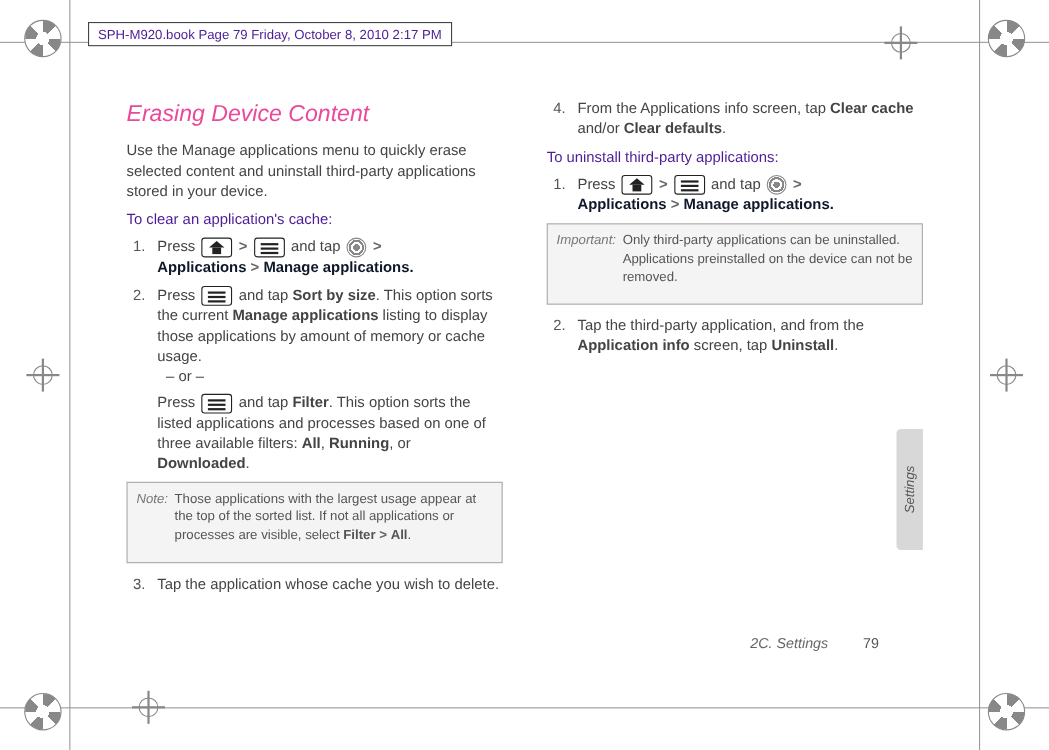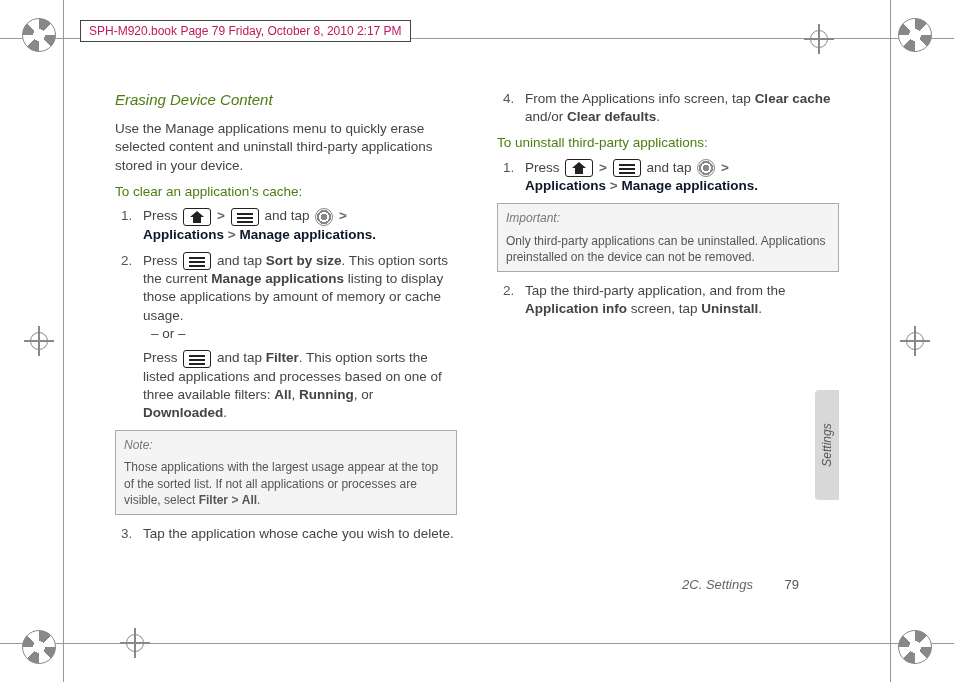--- a/index.html
+++ b/index.html
@@ -49,44 +49,44 @@
   .cx-right { top: 50%; right: 24px; transform: translateY(-50%); }
   .cx-bottom { bottom: 24px; left: 120px; }
   .cx-left { top: 50%; left: 24px; transform: translateY(-50%); }
 
   .header-box {
     position: absolute;
     top: 20px; left: 80px;
     border: 1px solid #444;
     padding: 3px 8px;
     font-size: 12px;
-    color: #be185d;
+    color: #4c1d95;
     background: #fff;
   }
 
   .page {
     position: absolute;
     top: 90px; left: 115px; right: 115px;
     bottom: 90px;
   }
   .cols {
     display: flex;
     gap: 40px;
   }
   .col { flex: 1; font-size: 13.5px; line-height: 1.35; color: #444; }
   h2.section-title {
     font-style: italic;
     font-weight: 400;
-    color: #4d7c0f;
-    font-size: 15px;
+    color: #ec4899;
+    font-size: 21px;
     margin-bottom: 10px;
     font-family: Arial, sans-serif;
   }
   p { margin-bottom: 8px; }
-  .subhead { color: #4d7c0f; margin-bottom: 6px; font-size: 13.5px; }
+  .subhead { color: #4c1d95; margin-bottom: 6px; font-size: 13.5px; }
   ol.steps { list-style: none; counter-reset: step; margin-left: 6px; }
   ol.steps > li {
     counter-increment: step;
     position: relative;
     padding-left: 22px;
     margin-bottom: 8px;
   }
   ol.steps > li::before {
     content: counter(step) ".";
     position: absolute; left: 0;
@@ -131,27 +131,26 @@
   .icon-gear {
     display: inline-block; vertical-align: middle;
     width: 18px; height: 18px; border-radius: 50%;
     border: 1.5px solid #888; position: relative; margin: 0 2px;
     background: radial-gradient(circle at center, #888 3px, #fff 3px 5px, #888 5px 7px, transparent 7px);
   }
 
   .note-box {
     border: 1px solid #aaa;
     background: #f4f4f4;
-    padding: 6px 8px 6px 8px;
+    padding: 6px 8px 17px 8px;
     margin: 8px 0 10px 0;
     font-size: 12px;
     color: #555;
     display: flex;
     gap: 6px;
-    flex-direction: column;
   }
   .note-label { font-style: italic; color: #777; flex: 0 0 auto; white-space: nowrap; }
   .note-body { flex: 1; }
 
   .side-tab {
     position: absolute;
     right: 0; top: 300px;
     width: 24px; height: 110px;
     background: #d8d8d8;
     border-radius: 4px 0 0 4px;

